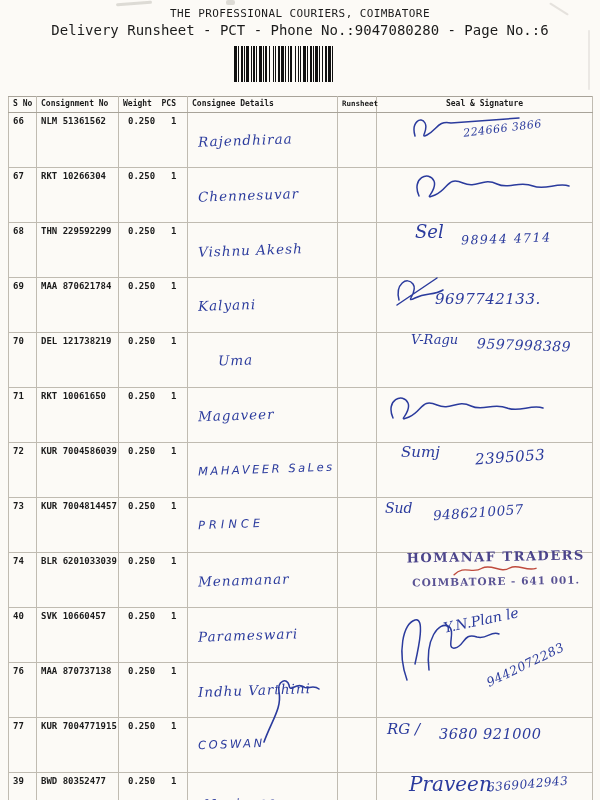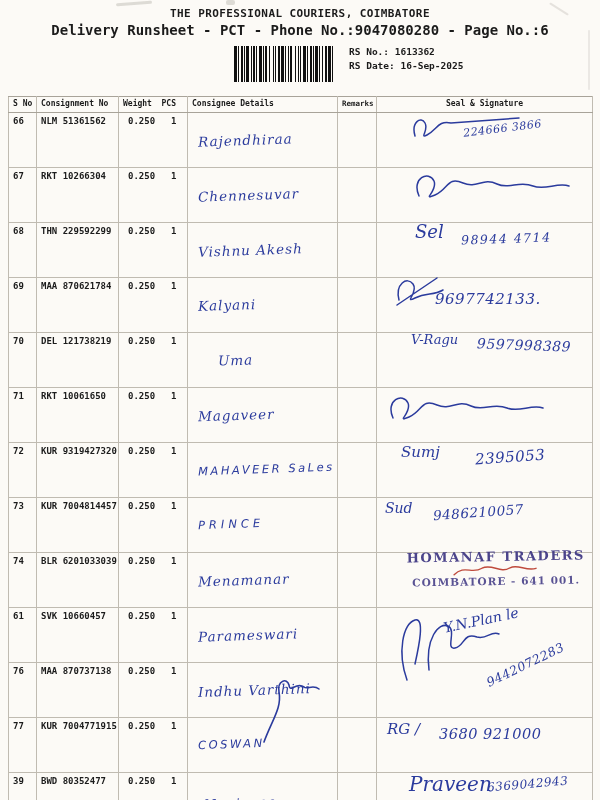--- a/index.html
+++ b/index.html
@@ -15,21 +15,21 @@
   body{width:600px;height:800px;background:#e8e6e2;font-family:"DejaVu Sans Mono", monospace;}
   .page{position:relative;width:600px;height:800px;background:var(--paper);overflow:hidden;}
 
   
   .smudge{position:absolute;background:#b9b5ae;opacity:.45;border-radius:2px;}
   .smudge.s1{left:116px;top:2px;width:36px;height:3px;transform:rotate(-4deg);}
   .smudge.s2{left:226px;top:0px;width:9px;height:5px;}
   .smudge.s3{left:548px;top:8px;width:22px;height:2px;transform:rotate(32deg);opacity:.35;}
   .smudge.s4{left:588px;top:30px;width:2px;height:60px;opacity:.25;}
 
-  .print{font-weight:bold;color:var(--print);}
+  .print{font-weight:normal;color:var(--print);}
 
   .title{position:absolute;left:0;top:7px;width:600px;text-align:center;font-size:11px;letter-spacing:.4px;}
   .subtitle{position:absolute;left:0;top:22px;width:600px;text-align:center;font-size:14px;}
 
   .meta{position:absolute;left:12px;top:39px;font-size:9.5px;line-height:14px;white-space:pre;}
   .meta .vehicle-line{padding-left:5px;}
 
   .barcode{position:absolute;left:234px;top:46px;width:110px;height:36px;overflow:hidden;white-space:nowrap;font-size:0;}
   .barcode span{display:inline-block;height:36px;vertical-align:top;}
   .barcode .b{background:#101010;}
@@ -102,39 +102,37 @@
   <div class="smudge s2"></div>
   <div class="smudge s3"></div>
   <div class="smudge s4"></div>
 
   <div class="title print">THE PROFESSIONAL COURIERS, COIMBATORE</div>
   <div class="subtitle print">Delivery Runsheet - PCT - Phone No.:9047080280 - Page No.:6</div>
 
 
   <div class="barcode" id="barcode"><span class="b" style="width: 3px;"></span><span style="width: 1px;"></span><span class="b" style="width: 1px;"></span><span style="width: 2px;"></span><span class="b" style="width: 2px;"></span><span style="width: 1px;"></span><span class="b" style="width: 1px;"></span><span style="width: 1px;"></span><span class="b" style="width: 3px;"></span><span style="width: 2px;"></span><span class="b" style="width: 1px;"></span><span style="width: 1px;"></span><span class="b" style="width: 2px;"></span><span style="width: 1px;"></span><span class="b" style="width: 1px;"></span><span style="width: 2px;"></span><span class="b" style="width: 3px;"></span><span style="width: 1px;"></span><span class="b" style="width: 1px;"></span><span style="width: 1px;"></span><span class="b" style="width: 2px;"></span><span style="width: 2px;"></span><span class="b" style="width: 1px;"></span><span style="width: 3px;"></span><span class="b" style="width: 1px;"></span><span style="width: 1px;"></span><span class="b" style="width: 1px;"></span><span style="width: 2px;"></span><span class="b" style="width: 2px;"></span><span style="width: 1px;"></span><span class="b" style="width: 3px;"></span><span style="width: 1px;"></span><span class="b" style="width: 1px;"></span><span style="width: 2px;"></span><span class="b" style="width: 1px;"></span><span style="width: 1px;"></span><span class="b" style="width: 2px;"></span><span style="width: 3px;"></span><span class="b" style="width: 1px;"></span><span style="width: 2px;"></span><span class="b" style="width: 1px;"></span><span style="width: 1px;"></span><span class="b" style="width: 1px;"></span><span style="width: 2px;"></span><span class="b" style="width: 3px;"></span><span style="width: 1px;"></span><span class="b" style="width: 1px;"></span><span style="width: 2px;"></span><span class="b" style="width: 2px;"></span><span style="width: 1px;"></span><span class="b" style="width: 1px;"></span><span style="width: 1px;"></span><span class="b" style="width: 3px;"></span><span style="width: 1px;"></span><span class="b" style="width: 1px;"></span><span style="width: 2px;"></span><span class="b" style="width: 1px;"></span><span style="width: 2px;"></span><span class="b" style="width: 2px;"></span><span style="width: 1px;"></span><span class="b" style="width: 3px;"></span><span style="width: 1px;"></span><span class="b" style="width: 1px;"></span><span style="width: 2px;"></span></div>
 
-  <div class="rsblock print"><span>RS No.:</span> <span>1613362</span>
-<span>RS Date:</span> <span>16-Sep-2025</span></div>
 
   <table class="runsheet">
     <colgroup>
       <col style="width:28px">
         <col style="width:82px">
         <col style="width:69px">
       <col style="width:150px">
         <col style="width:39px">
         <col style="width:216px">
     </colgroup>
     <thead>
       <tr>
         <th>S No</th>
         <th>Consignment No</th>
         <th><span>Weight</span>&nbsp;&nbsp;<span>PCS</span></th>
         <th>Consignee Details</th>
-        <th style="font-size:7.5px;">Remarks</th>
+        <th style="font-size:7.5px;">Runsheet</th>
         <th class="seal-h">Seal &amp; Signature</th>
       </tr>
     </thead>
     <tbody id="table-body">
         <tr class="row r66">
           <td>
             <span class="cell-top">66</span>
           </td>
           <td>
             <span class="cell-top">NLM 51361562</span>
@@ -280,21 +278,21 @@
             <svg width="168" height="38" viewBox="0 0 168 38" class="scribble">
               <path d="M12,28 C4,10 22,2 27,13 C31,23 14,33 28,27 C42,21 40,8 56,15 C70,21 76,9 90,16 C102,22 112,12 126,18 C138,23 150,14 162,18"></path>
             </svg>
           </td>
         </tr>
         <tr class="row r72">
           <td>
             <span class="cell-top">72</span>
           </td>
           <td>
-            <span class="cell-top">KUR 9319427320</span>
+            <span class="cell-top">KUR 7004586039</span>
           </td>
           <td>
             <div class="wp">
               <span class="w">0.250</span>
               <span class="p">1</span>
             </div>
           </td>
           <td>
             <div class="hw consignee-hw caps">MAHAVEER SaLes</div>
           </td>
@@ -354,21 +352,21 @@
               <div class="line1">HOMANAF TRADERS</div>
               <svg width="92" height="16" viewBox="0 0 92 16" class="red-sig">
                 <path d="M4,12 C14,2 22,12 32,6 C42,1 50,12 60,6 C68,2 76,10 86,7"></path>
               </svg>
               <div class="line3">COIMBATORE - 641 001.</div>
             </div>
           </td>
         </tr>
         <tr class="row r75">
           <td>
-            <span class="cell-top">61</span>
+            <span class="cell-top">40</span>
           </td>
           <td>
             <span class="cell-top">SVK 10660457</span>
           </td>
           <td>
             <div class="wp">
               <span class="w">0.250</span>
               <span class="p">1</span>
             </div>
           </td>

